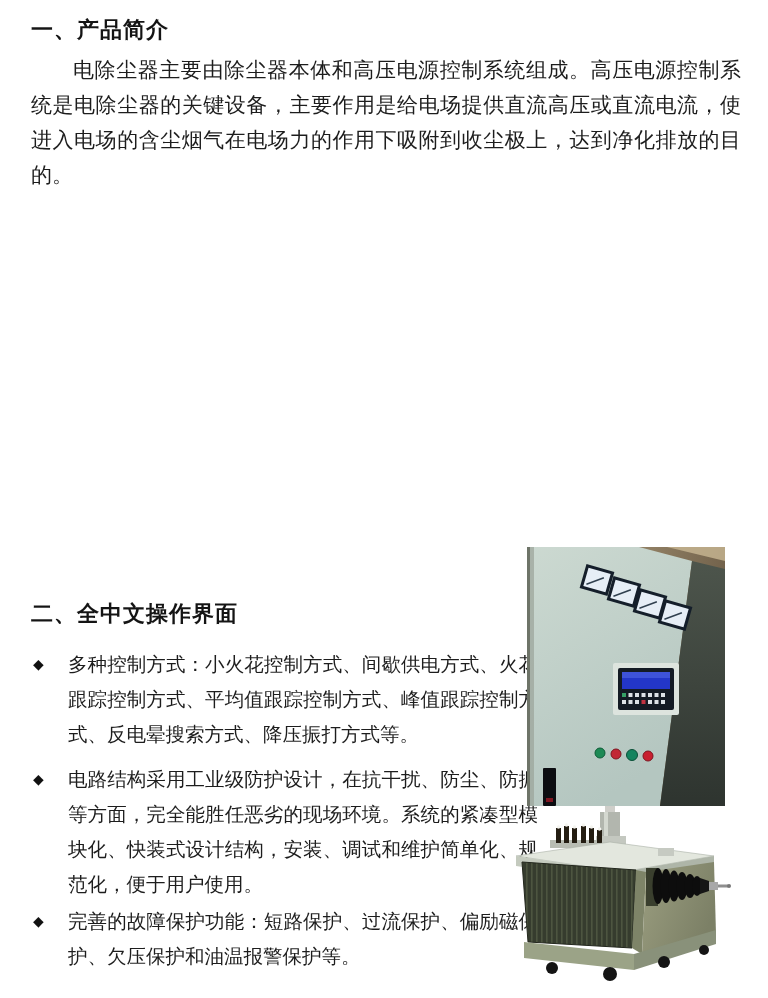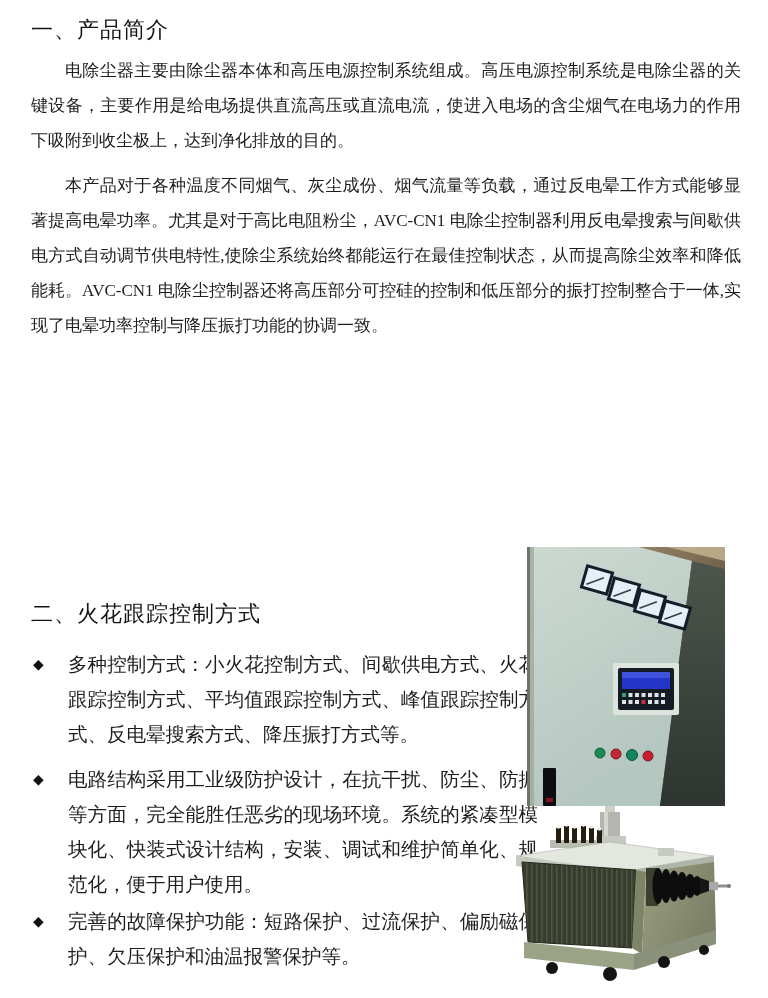--- a/index.html
+++ b/index.html
@@ -2,25 +2,25 @@
 <html><head>
 <meta charset="utf-8">
 <style>
   html,body{margin:0;padding:0;background:#ffffff;}
   .page{
     position:relative;width:768px;height:998px;background:#ffffff;overflow:hidden;
     font-family:"Liberation Serif","DejaVu Serif",serif;color:#1d1d1d;
   }
   .heading{
     position:absolute;left:31px;margin:0;font-size:22px;line-height:26px;
-    font-weight:400;color:#141414;letter-spacing:1px;
+    font-weight:700;color:#141414;letter-spacing:1px;
   }
   .para{
     position:absolute;left:31px;width:710px;margin:0;
-    font-size:17px;line-height:35px;text-align:justify;text-indent:2em;
+    font-size:21px;line-height:35px;text-align:justify;text-indent:2em;
     color:#1d1d1d;
   }
   .bullets{
     position:absolute;left:31px;top:647px;width:507px;margin:0;padding:0;list-style:none;
   }
   .bullet{
     position:relative;padding-left:37px;margin:0 0 10px 0;
     font-size:19.5px;line-height:35px;text-align:justify;color:#1d1d1d;
   }
   .bullet:nth-child(2){margin-bottom:2px;}
@@ -36,24 +36,23 @@
 </style>
 </head>
 <body>
 
 <div class="page">
 
   <h1 class="heading" style="top:17px">一、产品简介</h1>
 
   <p class="para" style="top:53px">电除尘器主要由除尘器本体和高压电源控制系统组成。高压电源控制系统是电除尘器的关键设备，主要作用是给电场提供直流高压或直流电流，使进入电场的含尘烟气在电场力的作用下吸附到收尘极上，达到净化排放的目的。</p>
 
-  <p class="para" style="top:168px">本产品对于各种温度不同烟气、灰尘成份、烟气流量等负载，通过反电晕工作方式能够显著提高电晕功率。尤其是对于高比电阻粉尘，AVC-CN1 电除尘控制器利用反电晕搜索与间歇供电方式自动调节供电特性,使除尘系统始终都能运行在最佳控制状态，从而提高除尘效率和降低能耗。AVC-CN1 电除尘控制器还将高压部分可控硅的控制和低压部分的振打控制整合于一体,实现了电晕功率控制与降压振打功能的协调一致。</p>
-
-
-  <h1 class="heading" style="top:601px">二、火花跟踪控制方式</h1>
+
+
+  <h1 class="heading" style="top:601px">二、全中文操作界面</h1>
 
   <ul class="bullets">
     <li class="bullet">
       <span class="marker">◆</span>
       <span>多种控制方式：小火花控制方式、间歇供电方式、火花跟踪控制方式、平均值跟踪控制方式、峰值跟踪控制方式、反电晕搜索方式、降压振打方式等。</span>
     </li>
     <li class="bullet">
       <span class="marker">◆</span>
       <span>电路结构采用工业级防护设计，在抗干扰、防尘、防振等方面，完全能胜任恶劣的现场环境。系统的紧凑型模块化、快装式设计结构，安装、调试和维护简单化、规范化，便于用户使用。</span>
     </li>

